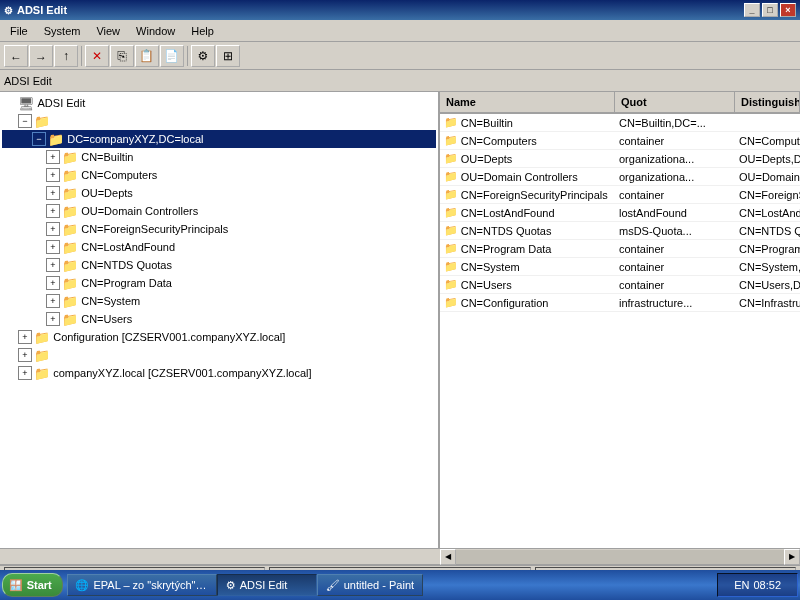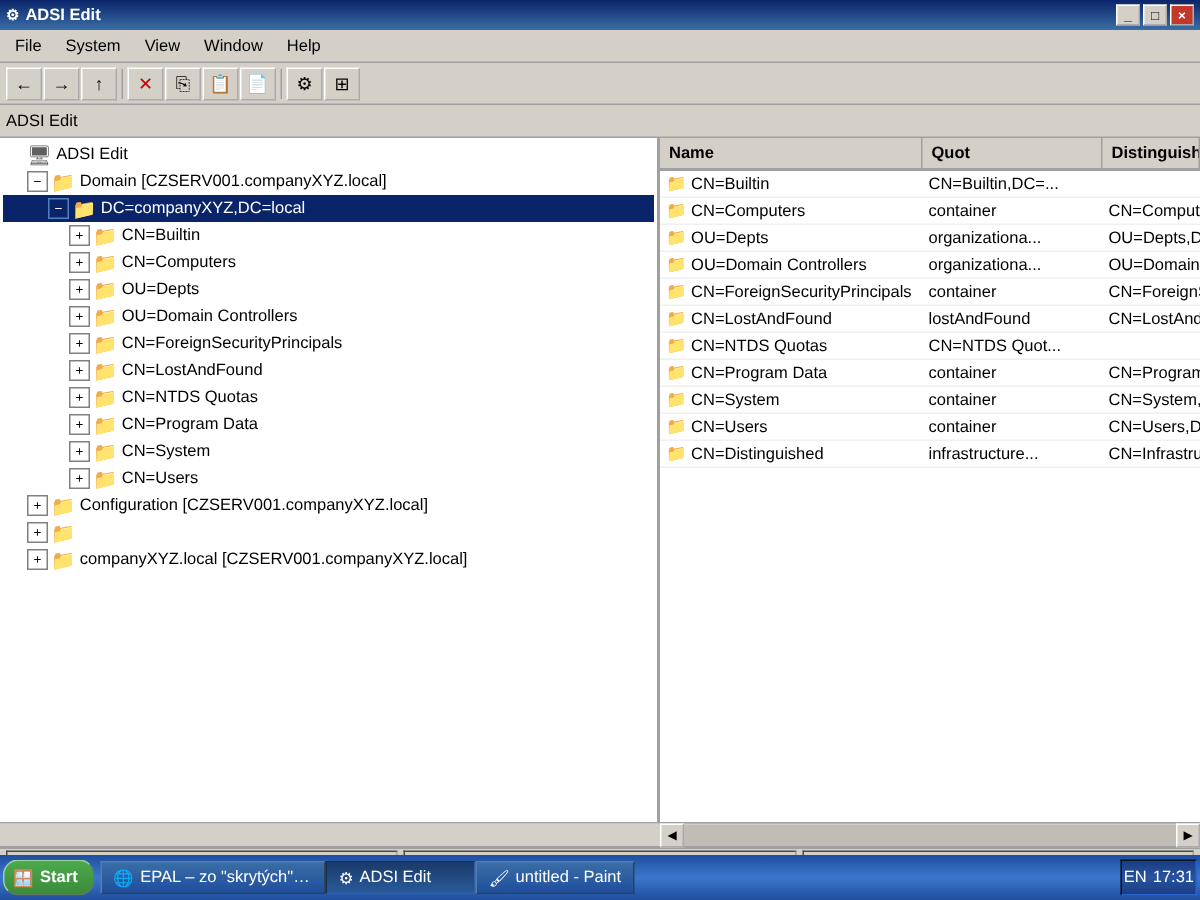--- a/index.html
+++ b/index.html
@@ -215,21 +215,21 @@
     }
     .taskbar-task.active {
       background: linear-gradient(to bottom, #1a3a6a, #2a5a9a);
       border: 1px inset #3060a0;
     }
     .taskbar-tray {
       margin-left: auto;
       display: flex;
       align-items: center;
       gap: 4px;
-      padding: 0 1px;
+      padding: 0 16px;
       height: 24px;
       background: rgba(0,0,50,0.3);
       border: 1px inset #1a3a7a;
     }
     .tray-item { font-size: 11px; color: white; }
   </style>
 </head>
 <body>
 
 <div class="title-bar">
@@ -274,21 +274,20 @@
 
     <div class="tree-item" style="padding-left:2px;">
       <span style="width:14px;display:inline-block;"></span>
       <span style="font-size:13px;margin-right:3px;color:#606060;">🖥</span>
       <span>ADSI Edit</span>
     </div>
 
     <div class="tree-item" style="padding-left:16px;">
       <div class="tree-expand">−</div>
       <span style="font-size:13px;margin-right:3px;color:#f0c040;">📁</span>
-      <span>Domain [CZSERV001.companyXYZ.local]</span>
     </div>
 
     <div class="tree-item selected" style="padding-left:30px;">
       <div class="tree-expand" style="background:#0a246a;color:white;border-color:#5080c0;">−</div>
       <span style="font-size:13px;margin-right:3px;color:#f0c040;">📁</span>
       <span>DC=companyXYZ,DC=local</span>
     </div>
 
     <div class="tree-item" style="padding-left:44px;">
       <div class="tree-expand">+</div>
@@ -412,20 +411,21 @@
           <span>CN=LostAndFound</span>
         </div>
       <div class="list-cell" style="width:120px;">lostAndFound</div>
       <div class="list-cell" style="flex:1;">CN=LostAndFou...</div>
     </div>
     <div class="list-row">
       <div class="list-cell" style="width:175px;">
           <span style="color:#f0c040;margin-right:3px;">📁</span>
           <span>CN=NTDS Quotas</span>
         </div>
+      <div class="list-cell" style="width:120px;">msDS-Quota...</div>
       <div class="list-cell" style="flex:1;">CN=NTDS Quot...</div>
     </div>
     <div class="list-row">
       <div class="list-cell" style="width:175px;">
           <span style="color:#f0c040;margin-right:3px;">📁</span>
           <span>CN=Program Data</span>
         </div>
       <div class="list-cell" style="width:120px;">container</div>
       <div class="list-cell" style="flex:1;">CN=Program Da...</div>
     </div>
@@ -441,21 +441,21 @@
       <div class="list-cell" style="width:175px;">
           <span style="color:#f0c040;margin-right:3px;">📁</span>
           <span>CN=Users</span>
         </div>
       <div class="list-cell" style="width:120px;">container</div>
       <div class="list-cell" style="flex:1;">CN=Users,DC=c...</div>
     </div>
     <div class="list-row">
       <div class="list-cell" style="width:175px;">
           <span style="color:#f0c040;margin-right:3px;">📁</span>
-          <span>CN=Distinguished</span>
+          <span>CN=Configuration</span>
         </div>
       <div class="list-cell" style="width:120px;">infrastructure...</div>
       <div class="list-cell" style="flex:1;">CN=Infrastructu...</div>
     </div>
   </div>
 </div>
 
 <div style="display:flex;height:16px;background:#d4d0c8;border-top:1px solid #a0a0a0;">
   <div style="width:440px;background:#d4d0c8;"></div>
   <div style="flex:1;display:flex;align-items:center;">
@@ -484,15 +484,15 @@
   <div class="taskbar-task active">
     <span>⚙</span>
     <span>ADSI Edit</span>
   </div>
   <div class="taskbar-task">
     <span>🖌</span>
     <span>untitled - Paint</span>
   </div>
   <div class="taskbar-tray">
     <span class="tray-item">EN</span>
-    <span class="tray-item">17:31</span>
+    <span class="tray-item">08:52</span>
   </div>
 </div>
 
 </body></html>

